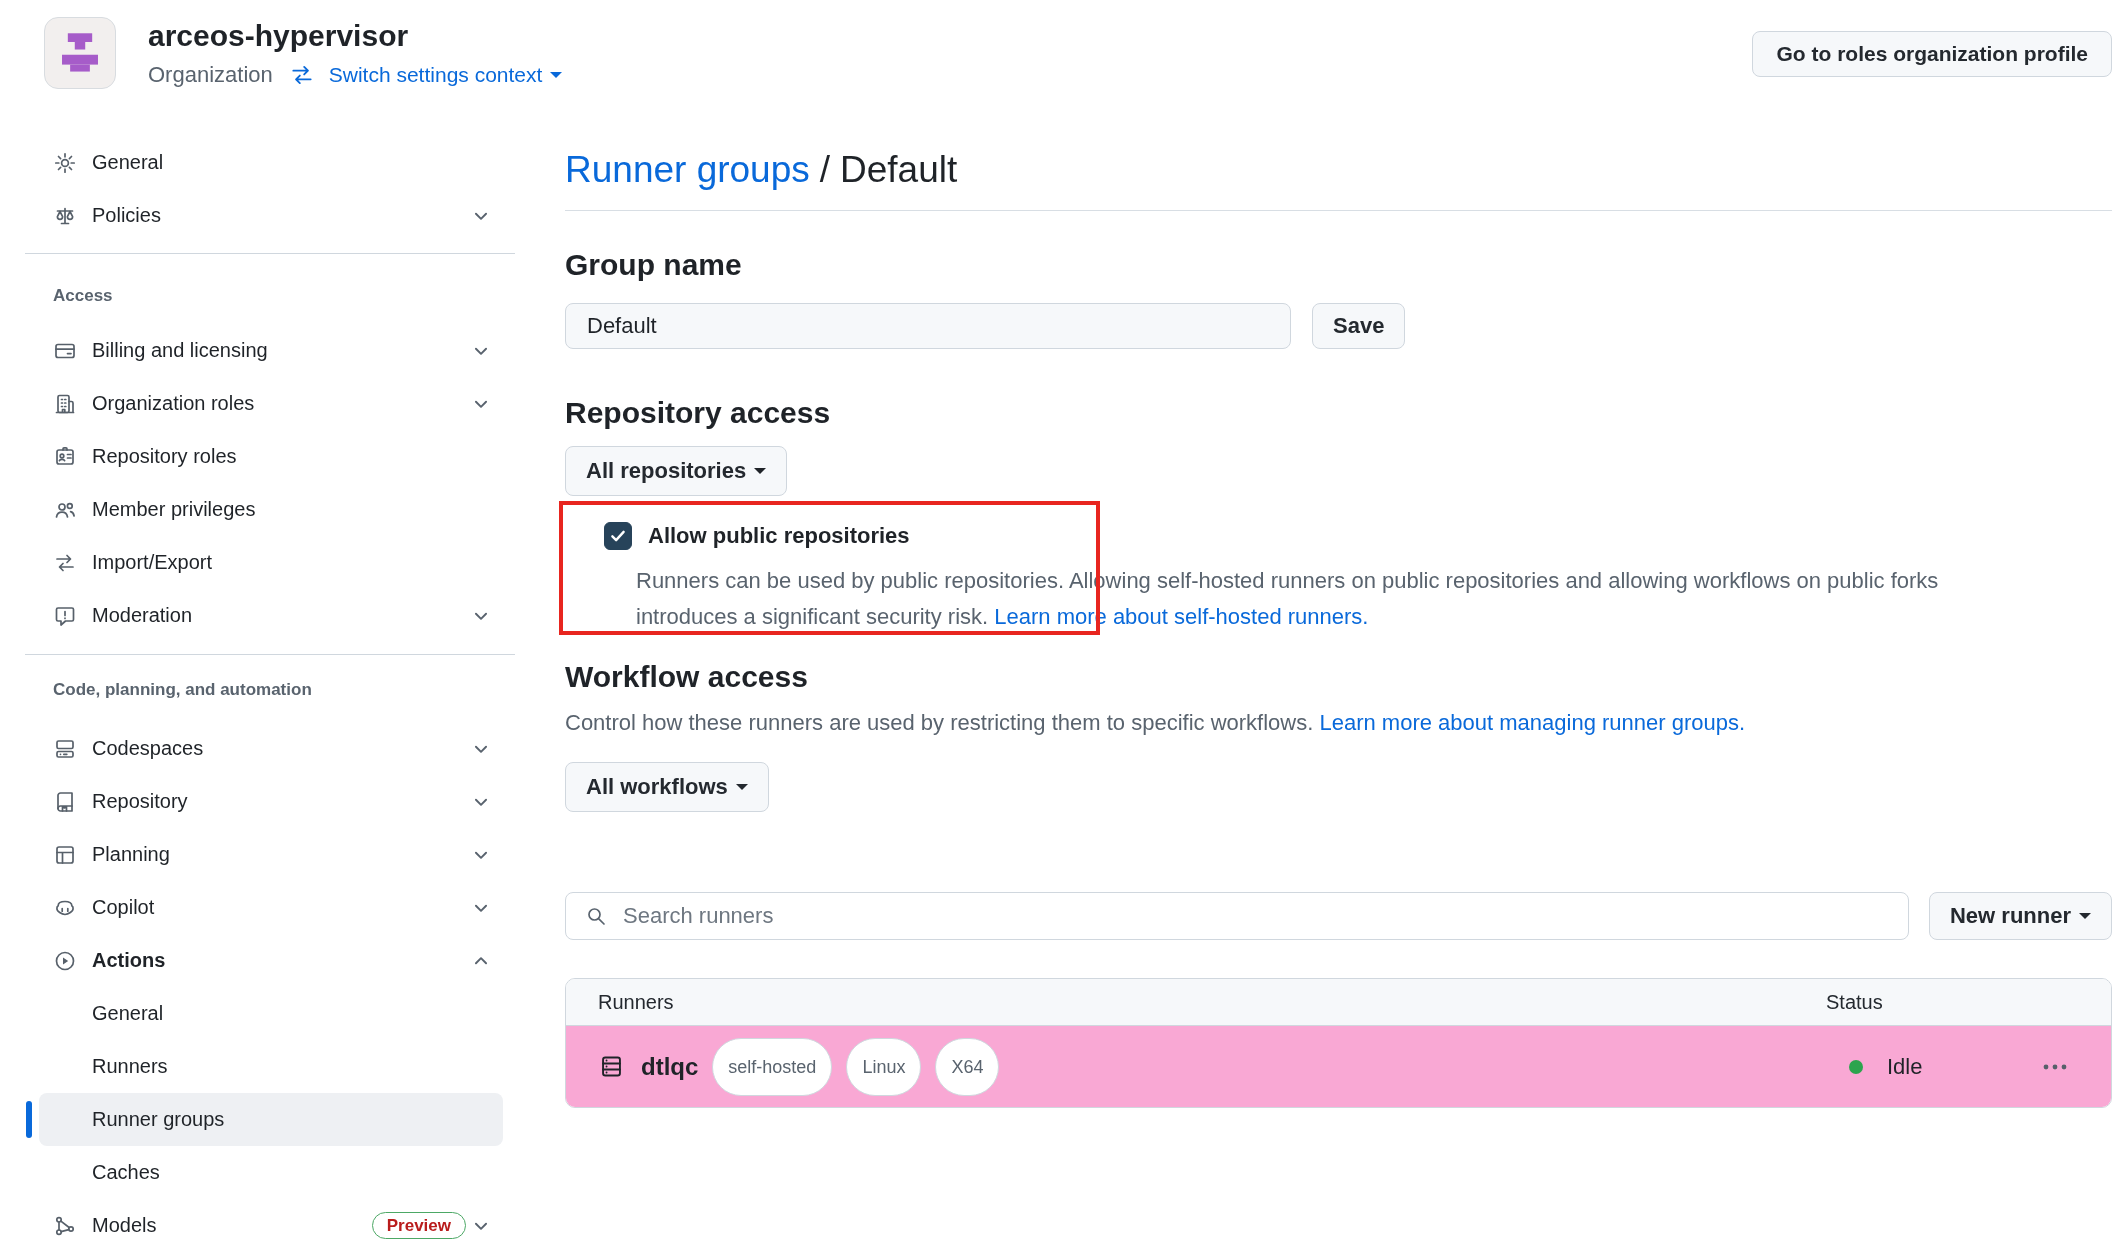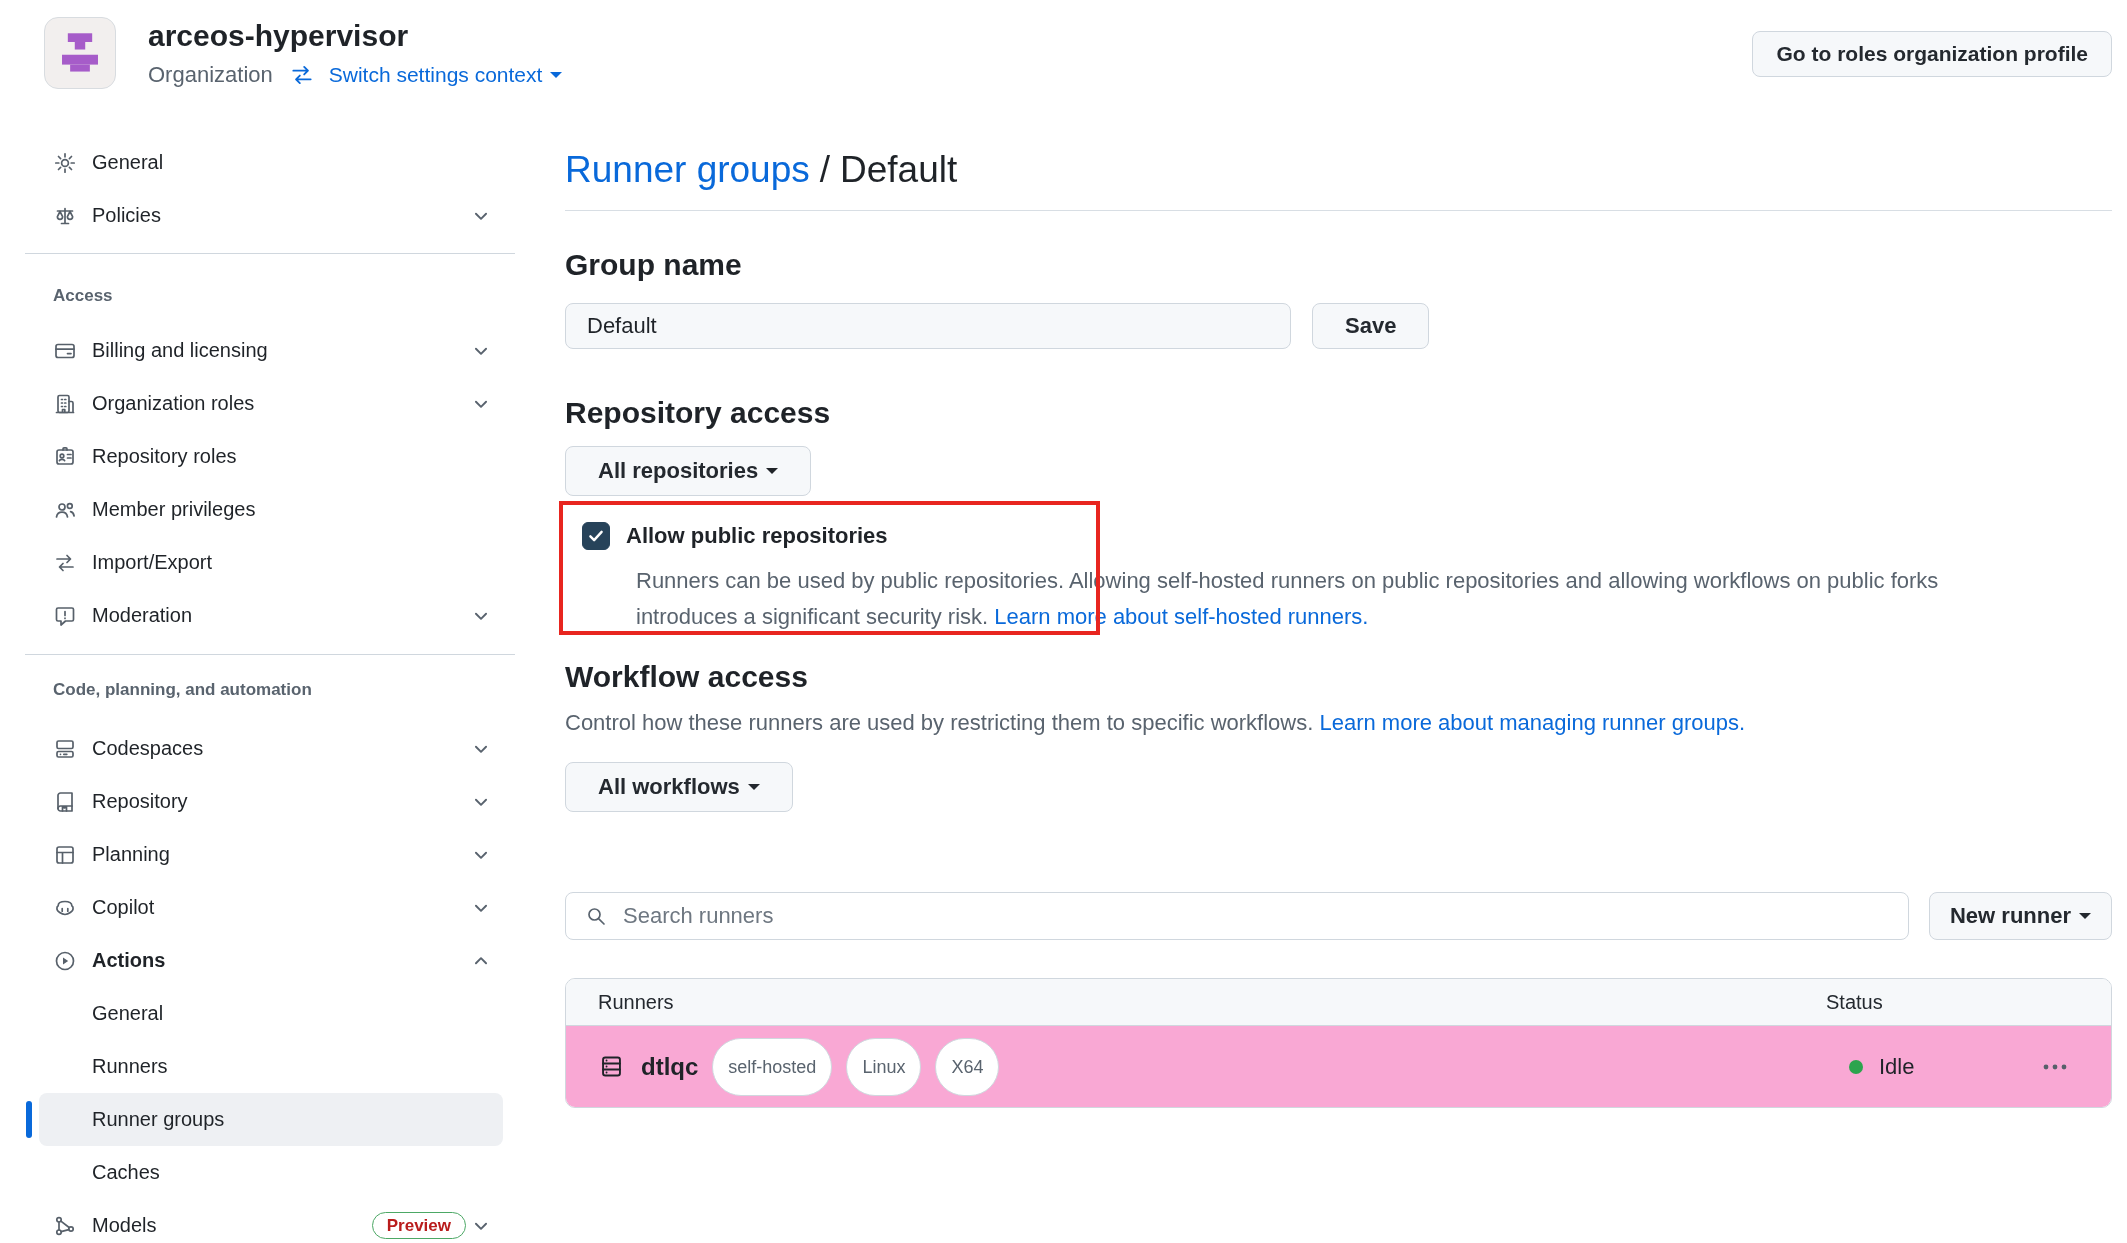--- a/index.html
+++ b/index.html
@@ -64,29 +64,29 @@
   .breadcrumb .sep-slash { color:#1f2328; margin:0 10px; }
   .title-sep { border:0; border-top:1px solid #d8dee4; margin:18px 0 0; width:100%; }
   .h2 { font-size:30px; font-weight:600; margin:0; line-height:35px; }
   .h2.gname { margin-top:36px; }
   .name-row { margin-top:21px; display:flex; align-items:center; }
   .text-input {
     width:726px; height:46px; background:#f6f8fa; border:1px solid #d0d7de; border-radius:8px;
     font-family:inherit; font-size:22px; color:#1f2328; padding:0 21px;
   }
   .btn {
-    height:46px; padding:0 32px; background:#f6f8fa; border:1px solid #d0d7de; border-radius:8px;
+    height:46px; padding:0 20px; background:#f6f8fa; border:1px solid #d0d7de; border-radius:8px;
     font-family:inherit; font-size:22px; font-weight:600; color:#24292f; cursor:pointer;
     display:inline-flex; align-items:center;
   }
   .save-btn { margin-left:21px; }
   .h2.raccess { margin-top:46px; }
   .dd-btn { margin-top:16px; height:50px; }
   .dd-btn .caret { color:#1f2328; }
-  .chk-row { margin-top:26px; margin-left:17px; display:flex; align-items:center; }
+  .chk-row { margin-top:26px; margin-left:39px; display:flex; align-items:center; }
   .checkbox {
     width:28px; height:28px; border-radius:6px; background:#27435a; border:1px solid #27435a;
     display:flex; align-items:center; justify-content:center; cursor:pointer; flex:none;
   }
   .chk-label { margin-left:16px; font-size:22px; font-weight:600; }
   .chk-desc { margin:13px 0 0 71px; font-size:22px; color:#59636e; line-height:36px; }
   .chk-desc a { color:#0969da; text-decoration:none; }
   .h2.waccess { margin-top:24px; }
   .wf-desc { margin-top:15px; font-size:22px; color:#59636e; line-height:28px; }
   .wf-desc a { color:#0969da; text-decoration:none; }
@@ -110,21 +110,21 @@
   .rt-row { position:relative; height:81px; display:flex; align-items:center; background:#f9a8d4; }
   .rt-row .ric { margin-left:32px; color:#1f2328; }
   .runner-name { margin-left:16px; font-size:24px; font-weight:600; }
   .pill {
     margin-left:14px; border:1px solid #d0d7de; border-radius:999px; padding:19px 15px;
     font-size:18px; color:#59636e; line-height:1; background:#fff;
   }
   .pill:first-of-type { margin-left:18px; }
   .status-cell { position:absolute; left:1283px; display:flex; align-items:center; }
   .status-dot { width:14px; height:14px; border-radius:50%; background:#2da44e; }
-  .status-text { margin-left:16px; font-size:22px; color:#1f2328; }
+  .status-text { margin-left:24px; font-size:22px; color:#1f2328; }
   .kebab { position:absolute; right:36px; top:50%; transform:translateY(-50%);
     background:none; border:none; cursor:pointer; color:#57606a; padding:6px; }
 
   
   .annotation {
     position:absolute; left:559px; top:501px; width:541px; height:134px;
     border:4px solid #e8251f; pointer-events:none; z-index:5;
   }
 </style>
 </head>

